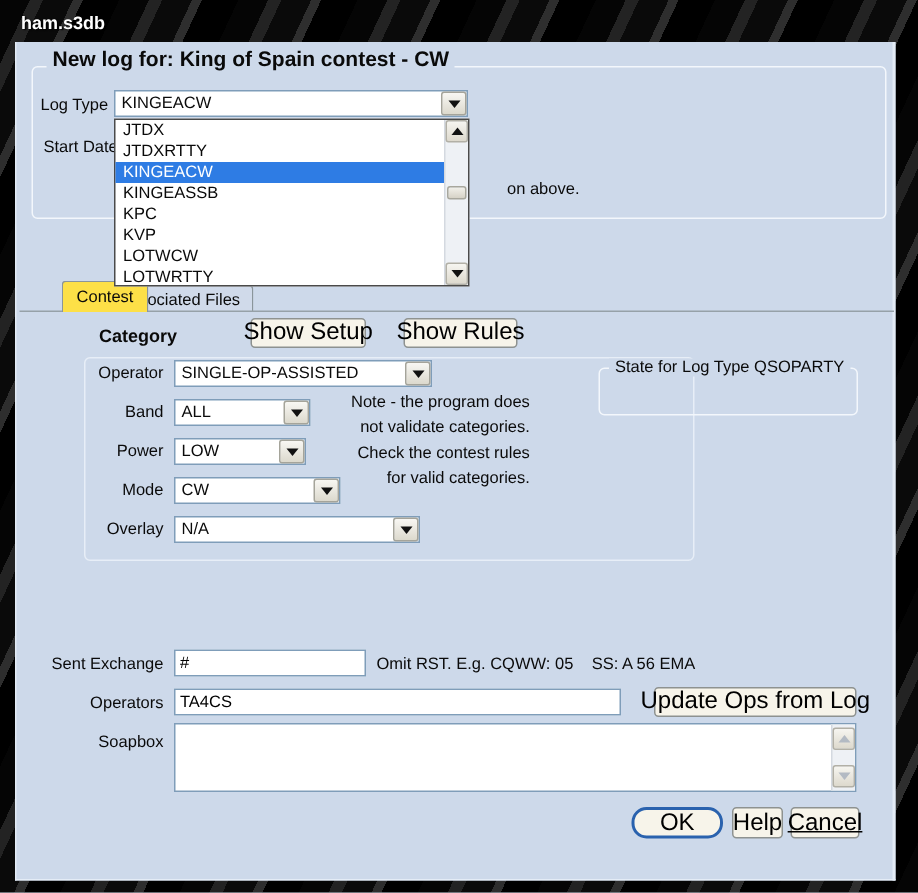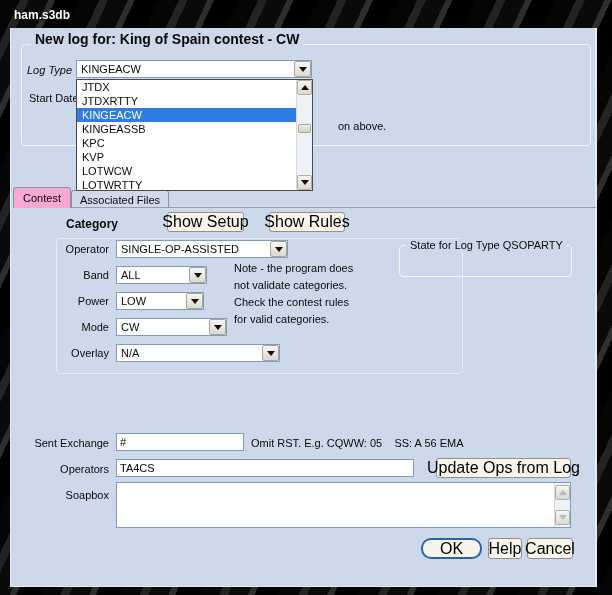--- a/index.html
+++ b/index.html
@@ -8,21 +8,21 @@
     position:relative; width:612px; height:595px; overflow:hidden;
     background:repeating-linear-gradient(115deg,#050505 0 18px,#232323 18px 26px,#0a0a0a 26px 44px,#2e2e2e 44px 50px,#000 50px 72px);
   }
   .titlebar { position:absolute; left:0; top:0; width:612px; height:28px; }
   .titlebar .title { position:absolute; left:14px; top:8px; color:#fff; font-size:12px; font-weight:bold; text-shadow:1px 1px 1px #000; }
   .content {
     position:absolute; left:10px; top:28px; width:587px; height:559px;
     background:#cdd9ea; border-left:1px solid #e4ecf6; border-right:2px solid #e4ecf6; border-bottom:1px solid #e4ecf6;
     font-size:11px; color:#0a0a0a;
   }
-  .abs { position:absolute; }
+  .abs { position:absolute;text-align:right; }
   .gbox { position:absolute; border:1px solid #f3f7fc; border-radius:4px; }
   .gtitle { position:absolute; background:#cdd9ea; padding:0 4px; white-space:nowrap; }
   .lbl { position:absolute; white-space:nowrap; }
   .rlbl { position:absolute; left:0; width:98px; text-align:right; white-space:nowrap; }
   
   .combo { position:absolute; height:18px; background:#fff; border:1px solid #7f9db9; }
   .combo .cval { position:absolute; left:4px; top:2px; white-space:nowrap; }
   .cbtn { position:absolute; right:0; top:0; width:17px; height:16px;
     background:linear-gradient(#f8f7f3,#dcd9cd); border:1px solid #a5a49a; border-radius:2px;
     display:flex; align-items:center; justify-content:center; }
@@ -34,21 +34,21 @@
   .ddl { position:absolute; left:65px; top:51px; width:237px; height:112px; background:#fff; border:1px solid #4a4a4a; z-index:60; }
   .ddl .opt { height:14px; line-height:14px; padding-left:5px; width:calc(100% - 16px); white-space:nowrap; overflow:hidden; }
   .ddl .opt.sel { background:#2e7ce4; color:#fff; }
   .sbar { position:absolute; right:0; top:0; bottom:0; width:16px; background:#eef1f5; border-left:1px solid #d4d9e0; }
   .sbtn { position:absolute; left:0; width:15px; height:15px; background:linear-gradient(#f6f5f0,#ddd9cd);
     border:1px solid #b2b0a6; border-radius:2px; display:flex; align-items:center; justify-content:center; }
   .sthumb { position:absolute; left:1px; width:13px; background:linear-gradient(#f1f0ea,#d6d2c6); border:1px solid #a8a79d; border-radius:2px; }
   
   .tab { position:absolute; border:1px solid #8a959b; border-bottom:none; border-radius:3px 3px 0 0;
     display:flex; align-items:center; justify-content:center; }
-  .tab.active { background:#f9a8d4; z-index:10; }
+  .tab.active { background:#fde047; z-index:10;margin-left:28px; }
   .tab.inactive { background:#d0daea;text-align:center; }
   .tabline { position:absolute; left:2px; top:179px; width:583px; border-top:1px solid #96a1a8; }
   
   .btn { position:absolute; background:#f7f4ea; border:1px solid #8e9290; border-radius:3px; color:#000;
     display:flex; align-items:center; justify-content:center; font-size:16px; white-space:nowrap; cursor:default; }
   .btn.default { border:2px solid #2a62ae; }
   
   .tin { position:absolute; height:18px; background:#fff; border:1px solid #7f9db9; font-family:"Liberation Sans",sans-serif;
     font-size:11px; padding:0 3px; color:#000; }
   .soap { position:absolute; left:105px; top:454px; width:455px; height:46px; background:#fff; border:1px solid #7f9db9; }
@@ -61,21 +61,21 @@
 <div class="window">
   <div class="titlebar">
     <span class="title">ham.s3db</span>
   </div>
 
   <div class="content">
 
     <div class="gbox" style="left:10px; top:16px; width:570px; height:102px;"></div>
     <div class="gtitle b" style="left:20px; top:3px; font-size:14px;">New log for: King of Spain contest - CW</div>
 
-    <div class="lbl" style="left:16px; top:36px;font-style:italic;">Log Type</div>
+    <div class="lbl" style="left:16px; top:36px;">Log Type</div>
     <div class="combo" style="left:65px; top:32px; width:236px;">
       <span class="cval">KINGEACW</span>
       <span class="cbtn">
           <span class="tri-dn"></span>
         </span>
     </div>
 
     <div class="lbl" style="left:18px; top:64px;">Start Date</div>
     <div class="lbl" style="left:327px; top:92px;">on above.</div>
 
@@ -180,16 +180,16 @@
             <span class="tri-up tri-dis"></span>
           </div>
         <div class="sbtn" style="bottom:2px;">
             <span class="tri-dn tri-dis"></span>
           </div>
       </div>
     </div>
 
     <div class="btn default" style="left:410px; top:510px; width:61px; height:21px;border-radius:10px;">OK</div>
     <div class="btn" style="left:477px; top:510px; width:34px; height:21px;">Help</div>
-    <div class="btn" style="left:516px; top:510px; width:46px; height:21px;">Cancel</div>
+    <div class="btn" style="left:516px; top:510px; width:46px; height:21px;text-decoration:underline;">Cancel</div>
 
   </div>
 </div>
 
 </body></html>

